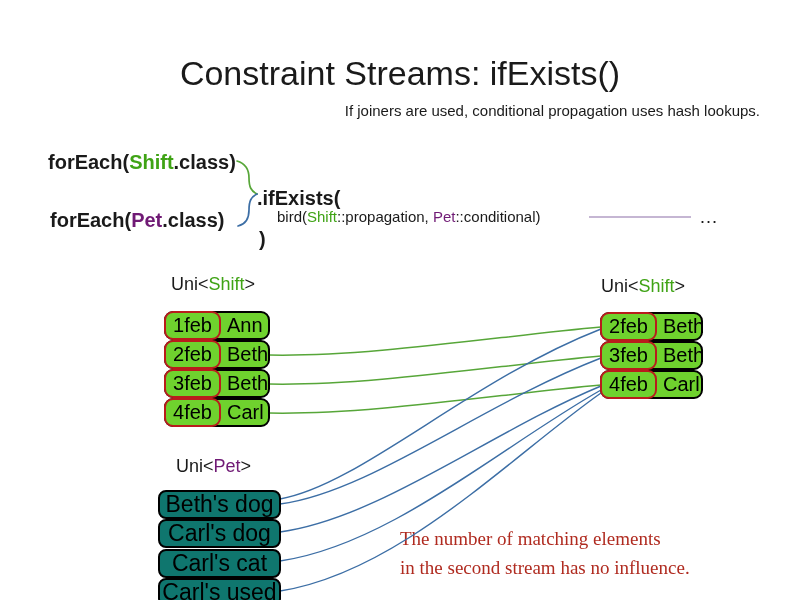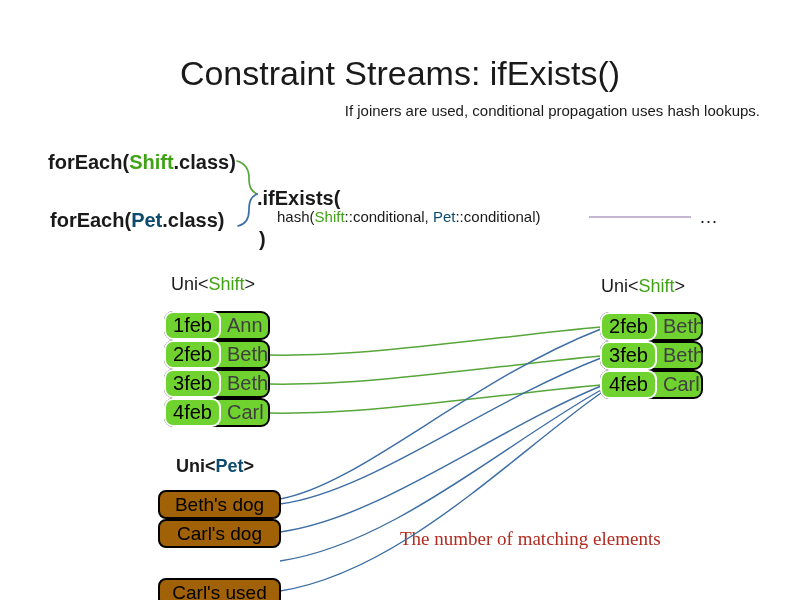--- a/index.html
+++ b/index.html
@@ -6,33 +6,33 @@
   #slide{
     position:relative;width:800px;height:600px;background:#ffffff;overflow:hidden;
     font-family:"Liberation Sans",sans-serif;color:#1a1a1a;margin-top:40px;
   }
   .abs{position:absolute;}
   #title{top:14px;left:0;width:800px;text-align:center;font-size:34px;letter-spacing:0;}
   #subtitle{top:62px;left:0;width:760px;text-align:right;font-size:15px;}
   .code{font-size:20px;white-space:nowrap;font-weight:bold;}
   .code-small{font-size:15px;white-space:nowrap;}
   .green{color:#3fa315;}
-  .blue{color:#0c4a6e;}
+  .blue{color:#701a75;}
   .ellipsis{font-size:19px;color:#1a1a1a;}
   .uni-label{font-size:18px;white-space:nowrap;}
   .srow{position:absolute;height:29px;background:#6fd22e;border:2px solid #000;
         border-radius:9px;box-sizing:border-box;z-index:2;}
   .srow .date{position:absolute;left:-2px;top:-2px;bottom:-2px;width:57px;background:#6fd22e;
-        border:2px solid #ffffff;border-radius:9px;box-sizing:border-box;display:flex;
+        border:2px solid #b91c1c;border-radius:9px;box-sizing:border-box;display:flex;
         align-items:center;justify-content:center;font-size:20px;color:#000;}
   .srow .emp{position:absolute;left:61px;top:0;bottom:0;display:flex;align-items:center;
-        font-size:20px;color:#404040;}
-  .prow{position:absolute;height:29px;width:123px;background:#a16207;border:2px solid #000;
+        font-size:20px;color:#000000;}
+  .prow{position:absolute;height:29px;width:123px;background:#0f766e;border:2px solid #000;
         border-radius:8px;box-sizing:border-box;display:flex;align-items:center;
-        justify-content:center;font-size:19px;color:#000;z-index:2;}
+        justify-content:center;font-size:23px;color:#000;z-index:2;}
   #note{left:400px;top:484px;font-size:19px;line-height:29px;color:#b02b20;white-space:nowrap;font-family:Liberation Serif, serif;}
   svg.layer{position:absolute;left:0;top:0;z-index:1;pointer-events:none;}
 </style>
 </head>
 <body>
 
 <div id="slide">
 
   <svg class="layer" width="800" height="600" viewBox="0 0 800 600">
 
@@ -54,21 +54,21 @@
 
   <div class="abs" id="title">Constraint Streams: ifExists()</div>
   <div class="abs" id="subtitle">If joiners are used, conditional propagation uses hash lookups.</div>
 
   <div class="abs code" style="left:48px;top:111px;"><span>forEach(</span><span class="green">Shift</span><span>.class)</span></div>
 
   <div class="abs code" style="left:50px;top:169px;"><span>forEach(</span><span class="blue">Pet</span><span>.class)</span></div>
 
   <div class="abs code" style="left:257px;top:147px;">.ifExists(</div>
 
-  <div class="abs code-small" style="left:277px;top:168px;"><span>hash(</span><span class="green">Shift</span><span>::conditional, </span><span class="blue">Pet</span><span>::conditional)</span></div>
+  <div class="abs code-small" style="left:277px;top:168px;"><span>bird(</span><span class="green">Shift</span><span>::propagation, </span><span class="blue">Pet</span><span>::conditional)</span></div>
 
   <div class="abs ellipsis" style="left:699px;top:166px;">…</div>
 
   <div class="abs code" style="left:259px;top:188px;">)</div>
 
   <div class="abs uni-label" style="left:171px;top:234px;"><span>Uni&lt;</span><span class="green">Shift</span><span>&gt;</span></div>
 
   <div class="srow" style="left:164px;top:271px;width:106px;">
     <span class="date">1feb</span>
     <span class="emp">Ann</span>
@@ -94,23 +94,25 @@
   </div>
   <div class="srow" style="left:600px;top:301px;width:103px;">
     <span class="date">3feb</span>
     <span class="emp">Beth</span>
   </div>
   <div class="srow" style="left:600px;top:330px;width:103px;">
     <span class="date">4feb</span>
     <span class="emp">Carl</span>
   </div>
 
-  <div class="abs uni-label" style="left:176px;top:416px;font-weight:bold;"><span>Uni&lt;</span><span class="blue">Pet</span><span>&gt;</span></div>
+  <div class="abs uni-label" style="left:176px;top:416px;"><span>Uni&lt;</span><span class="blue">Pet</span><span>&gt;</span></div>
 
   <div class="prow" style="left:158px;top:450px;">Beth's dog</div>
   <div class="prow" style="left:158px;top:479px;text-align:center;">Carl's dog</div>
+  <div class="prow" style="left:158px;top:509px;">Carl's cat</div>
   <div class="prow" style="left:158px;top:538px;">Carl's used</div>
 
   <div class="abs" id="note">
     <div>The number of matching elements</div>
+    <div>in the second stream has no influence.</div>
   </div>
 
 </div>
 
 </body></html>

